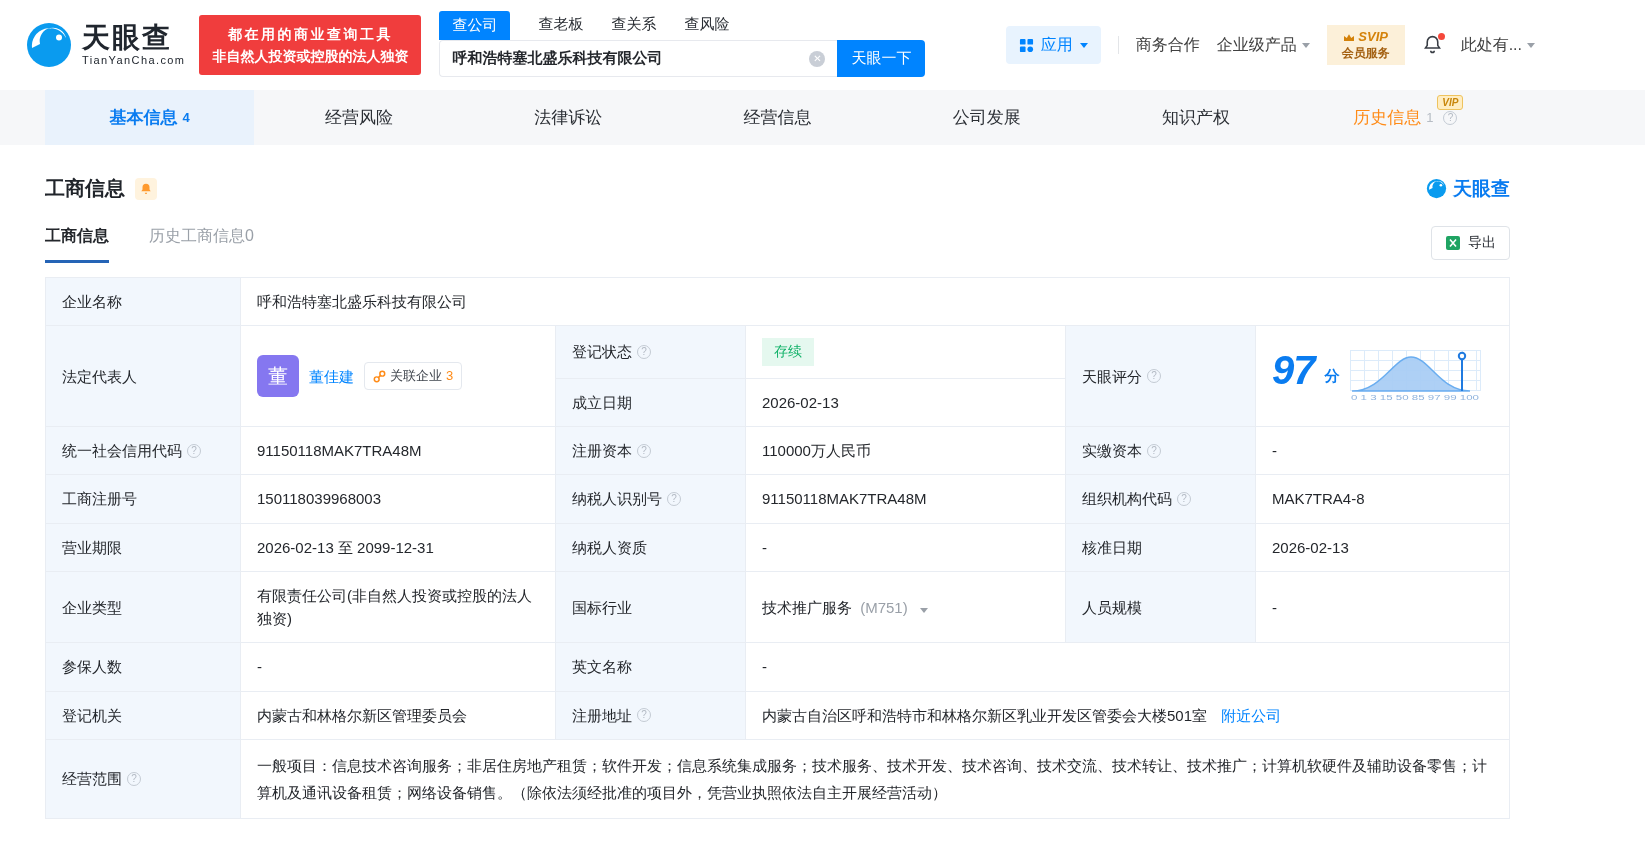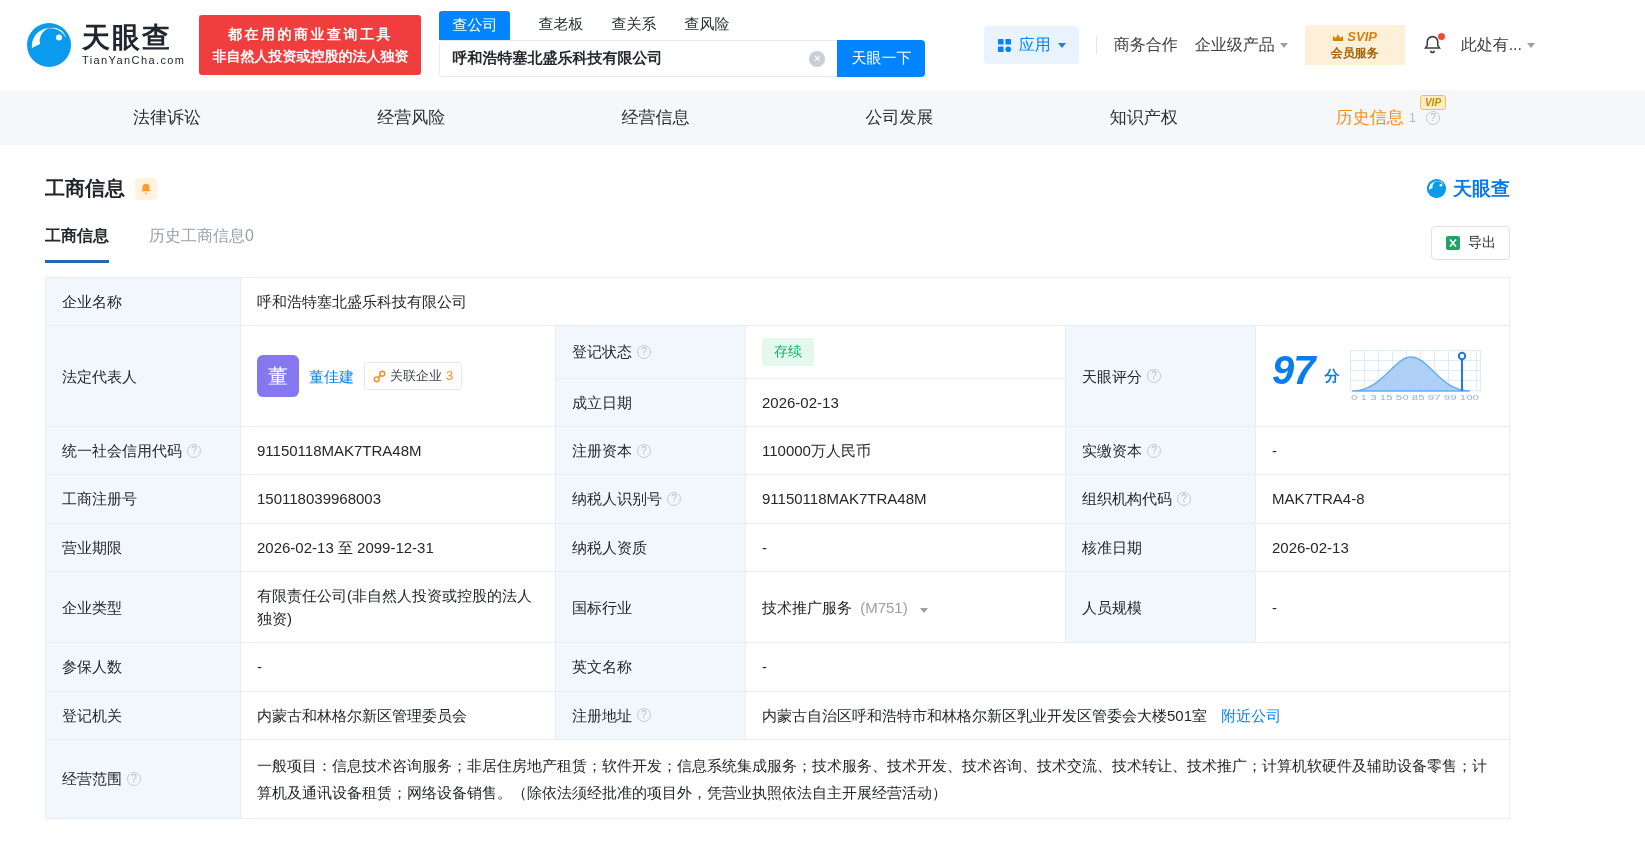--- a/index.html
+++ b/index.html
@@ -31,21 +31,21 @@
   .search-btn { width:88px; background:#0084ff; color:#fff; border:none; font-size:15px;
                 border-radius:0 4px 4px 0; cursor:pointer; font-family:inherit; }
   .topbar-right { margin-left:auto; display:flex; align-items:center; gap:17px; }
   .apps-btn { display:flex; align-items:center; gap:7px; background:#e8f3fe; color:#0084ff; font-size:16px;
               height:38px; padding:0 13px; border-radius:4px; cursor:pointer; }
   .caret { width:0; height:0; border-left:4.5px solid transparent; border-right:4.5px solid transparent;
            border-top:5.5px solid currentColor; display:inline-block; }
   .caret.gray { border-top-color:#9aa0a8; }
   .vdiv { width:1px; height:18px; background:#e3e5e8; }
   .hr-link { font-size:16px; color:#404040; cursor:pointer; display:flex; align-items:center; gap:5px; white-space:nowrap; }
-  .vip-badge { background:#fcf0d9; border-radius:0; padding:4px 26px; text-align:center; line-height:1.25; cursor:pointer; }
+  .vip-badge { background:#fcf0d9; border-radius:0; padding:4px 15px; text-align:center; line-height:1.25; cursor:pointer; }
   .vip-top { font-size:13px; font-weight:bold; font-style:italic; color:#d4820a; display:flex; align-items:center; gap:3px; justify-content:center; }
   .vip-bottom { font-size:12px; color:#a35f10; font-weight:bold; }
   .bell-wrap { position:relative; cursor:pointer; width:22px; height:22px; }
   .red-dot { position:absolute; top:-1px; right:-1px; width:7px; height:7px; background:#f5483b; border-radius:50%; }
   
   .navbar { background:#f6f7f9; }
   .nav-tabs { display:flex; margin:0 135px 0 45px; height:55px; }
   .ntab { flex:1; display:flex; align-items:center; justify-content:center; font-size:17px; color:#2a2e34;
           cursor:pointer; position:relative; gap:5px; }
   .ntab.active { color:#0a7cf0; font-weight:bold; background:#e9f2fc; }
@@ -168,25 +168,29 @@
     </span>
     <span class="hr-link">
       <span>此处有...</span>
       <span class="caret gray"></span>
     </span>
   </div>
 </div>
 
 <div class="navbar">
   <div class="nav-tabs">
+    <div class="ntab active">
+      <span>基本信息</span>
+      <span class="cnt">4</span>
+    </div>
+    <div class="ntab">
+      <span>经营风险</span>
+    </div>
     <div class="ntab">
       <span>法律诉讼</span>
-    </div>
-    <div class="ntab">
-      <span>经营风险</span>
     </div>
     <div class="ntab">
       <span>经营信息</span>
     </div>
     <div class="ntab">
       <span>公司发展</span>
     </div>
     <div class="ntab">
       <span>知识产权</span>
     </div>

